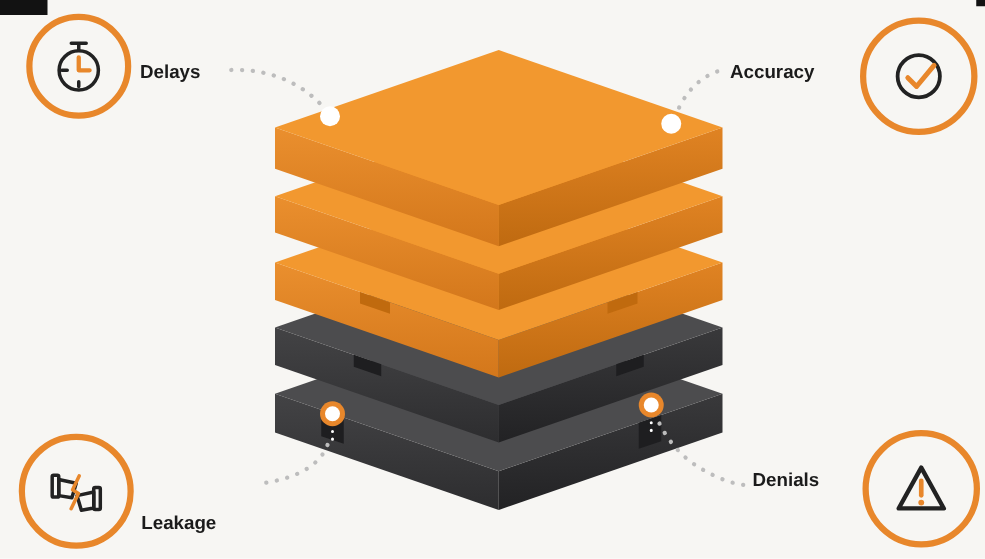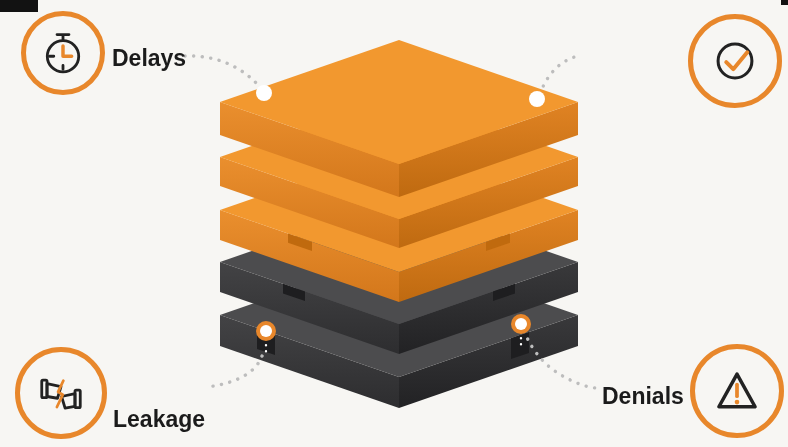--- a/index.html
+++ b/index.html
@@ -1,21 +1,21 @@
 <!DOCTYPE html>
 <html><head>
 <meta charset="utf-8">
 <style>
   html,body{margin:0;padding:0;}
   .canvas{position:relative;width:788px;height:447px;background:#f7f6f3;overflow:hidden;
           font-family:"Liberation Sans",sans-serif;}
   .scene{position:absolute;left:0;top:0;}
   .dotted{fill:none;stroke-width:3.4;stroke-dasharray:0.1 8.5;stroke-linecap:round;}
   .dotted-fine{fill:none;stroke-width:2.4;stroke-dasharray:0.1 6;stroke-linecap:round;stroke:#ffffff;}
-  .callout-label{position:absolute;font-weight:700;font-size:23px;color:#1b1b1b;white-space:nowrap;line-height:26px;}
+  .callout-label{position:absolute;font-weight:700;font-size:15px;color:#1b1b1b;white-space:nowrap;line-height:26px;}
   .icon-circle{position:absolute;border:5px solid #e8872b;border-radius:50%;box-sizing:border-box;
                display:flex;align-items:center;justify-content:center;background:transparent;}
   .icon-svg{display:block;}
   .ink-stroke{stroke:#222222;fill:none;}
   .accent-stroke{stroke:#e8872b;fill:none;}
   .accent-fill{fill:#e8872b;stroke:none;}
   .corner-artifact{position:absolute;}
 </style>
 </head>
 <body>
@@ -104,39 +104,40 @@
   <div class="icon-circle" style="left:21px;top:11px;width:84px;height:84px;">
     <svg class="icon-svg" width="52" height="52" viewBox="0 0 48 48">
       <path class="ink-stroke" stroke-width="2.6" stroke-linecap="round" d="M18.5,7 H29.5 M24,7 V11.5"></path>
       <circle class="ink-stroke" stroke-width="2.6" cx="24" cy="27" r="14.5"></circle>
       <path class="ink-stroke" stroke-width="2.6" stroke-linecap="round" d="M11.5,27 H15.5 M24,35.5 V39"></path>
       <path class="accent-stroke" stroke-width="3.2" stroke-linecap="round" d="M24,27 V17.5 M24,27 H32"></path>
     </svg>
   </div>
   <div class="callout-label" style="left:112px;top:45px;">Delays</div>
 
+  <div class="callout-label" style="left:584px;top:45px;">Accuracy</div>
   <div class="icon-circle" style="left:688px;top:14px;width:94px;height:94px;">
     <svg class="icon-svg" width="56" height="56" viewBox="0 0 48 48">
       <circle class="ink-stroke" stroke-width="2.6" cx="24" cy="24" r="14.5"></circle>
       <path class="accent-stroke" stroke-width="3.4" stroke-linecap="round" stroke-linejoin="round" d="M16.5,25 L22.5,31 L34.5,16.5"></path>
     </svg>
   </div>
 
   <div class="icon-circle" style="left:15px;top:347px;width:92px;height:92px;">
     <svg class="icon-svg" width="56" height="56" viewBox="0 0 48 48">
       <rect class="ink-stroke" stroke-width="2.4" stroke-linejoin="round" x="7.5" y="13" width="4.5" height="15" rx="1"></rect>
       <path class="ink-stroke" stroke-width="2.4" stroke-linejoin="round" d="M12,16 L24,18.5 L21,28.5 L12,27 Z"></path>
       <rect class="ink-stroke" stroke-width="2.4" stroke-linejoin="round" x="36" y="21.5" width="4.5" height="15" rx="1"></rect>
       <path class="ink-stroke" stroke-width="2.4" stroke-linejoin="round" d="M36,24.5 L24.5,27 L27.5,37 L36,35.5 Z"></path>
       <path class="accent-stroke" stroke-width="2.4" stroke-linecap="round" stroke-linejoin="round" d="M26,13.5 L21.5,23 L25.5,25.5 L20.5,36"></path>
     </svg>
   </div>
   <div class="callout-label" style="left:113px;top:372px;margin-top:34px;">Leakage</div>
 
-  <div class="callout-label" style="left:602px;top:372px;margin-top:11px;">Denials</div>
+  <div class="callout-label" style="left:602px;top:372px;">Denials</div>
   <div class="icon-circle" style="left:690px;top:344px;width:94px;height:94px;">
     <svg class="icon-svg" width="56" height="56" viewBox="0 0 48 48">
       <path class="ink-stroke" stroke-width="3" stroke-linejoin="round" d="M24,9.5 L39.5,37.5 L8.5,37.5 Z"></path>
       <path class="accent-stroke" stroke-width="3.2" stroke-linecap="round" d="M24,18.5 V28.5"></path>
       <circle class="accent-fill" cx="24" cy="33.5" r="2"></circle>
     </svg>
   </div>
 
 </div>
 

